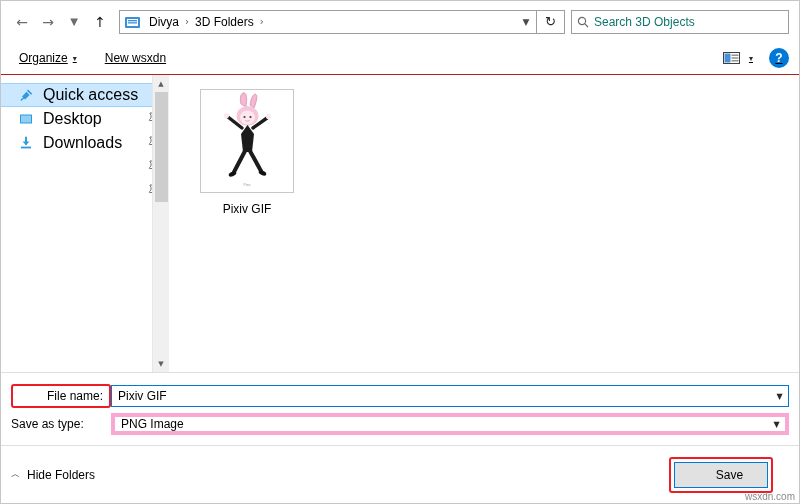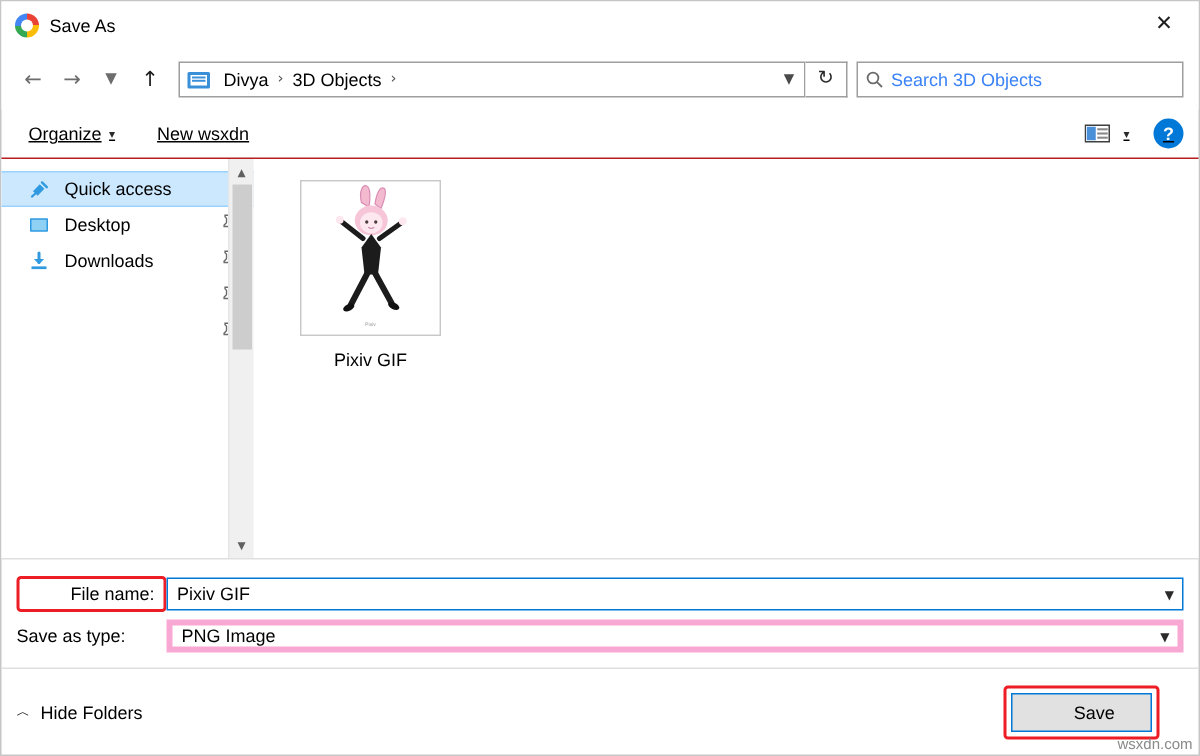--- a/index.html
+++ b/index.html
@@ -148,21 +148,21 @@
   }
   .search-icon {
     width: 22px;
     display: flex; align-items: center; justify-content: center;
     color: #6b6b6b;
     font-size: 11px;
     font-family: "DejaVu Sans", sans-serif;
   }
   .search-placeholder {
     font-size: 12px;
-    color: #3b82f6;
+    color: #0f766e;
   }
 
   
   .cmdbar {
     height: 33px;
     min-height: 33px;
     display: flex;
     align-items: center;
     padding: 0 10px 0 12px;
     box-sizing: border-box;
@@ -220,21 +220,21 @@
     padding-top: 8px;
     box-sizing: border-box;
   }
   .side-item {
     height: 24px;
     display: flex;
     align-items: center;
     padding-left: 18px;
     box-sizing: border-box;
     position: relative;
-    font-size: 12px;
+    font-size: 16px;
   }
   .side-item.selected {
     background: #cce8ff;
     border: 1px solid #99d1ff;
     border-left: none; border-right: none;
   }
   .side-ico {
     width: 18px;
     display: flex; align-items: center; justify-content: flex-start;
     margin-right: 6px;
@@ -411,44 +411,39 @@
     bottom: 1px;
     font-size: 10px;
     color: #8a8a8a;
   }
 </style>
 </head>
 <body>
 
 <div class="window">
 
-  <div class="titlebar">
-    <div class="title-icon"></div>
-    <div class="title-text">Save As</div>
-    <div class="title-close">✕</div>
-  </div>
 
   <div class="navbar">
     <div class="nav-btn">←</div>
     <div class="nav-btn">→</div>
     <div class="nav-btn small">▼</div>
     <div class="nav-btn enabled">↑</div>
 
     <div class="addressbar">
       <div class="addr-icon">
         <svg width="18" height="16" viewBox="0 0 18 16">
           <rect x="1" y="3" width="15" height="11" rx="1" fill="#3a8fd9"></rect>
           <rect x="3" y="5" width="11" height="7" fill="#ffffff"></rect>
           <rect x="4" y="6" width="9" height="1.3" fill="#3a8fd9"></rect>
           <rect x="4" y="8.2" width="9" height="1.3" fill="#3a8fd9"></rect>
         </svg>
       </div>
       <span class="crumb">Divya</span>
       <span class="crumb-sep">›</span>
-      <span class="crumb">3D Objects</span>
+      <span class="crumb">3D Folders</span>
       <span class="crumb-sep">›</span>
       <span class="addr-spacer"></span>
       <span class="addr-chev">▼</span>
     </div>
     <div class="refresh-btn">↻</div>
 
     <div class="searchbox">
       <div class="search-icon">
         <svg width="12" height="12" viewBox="0 0 12 12">
           <circle cx="5" cy="5" r="3.6" fill="none" stroke="#6b6b6b" stroke-width="1.2"></circle>

